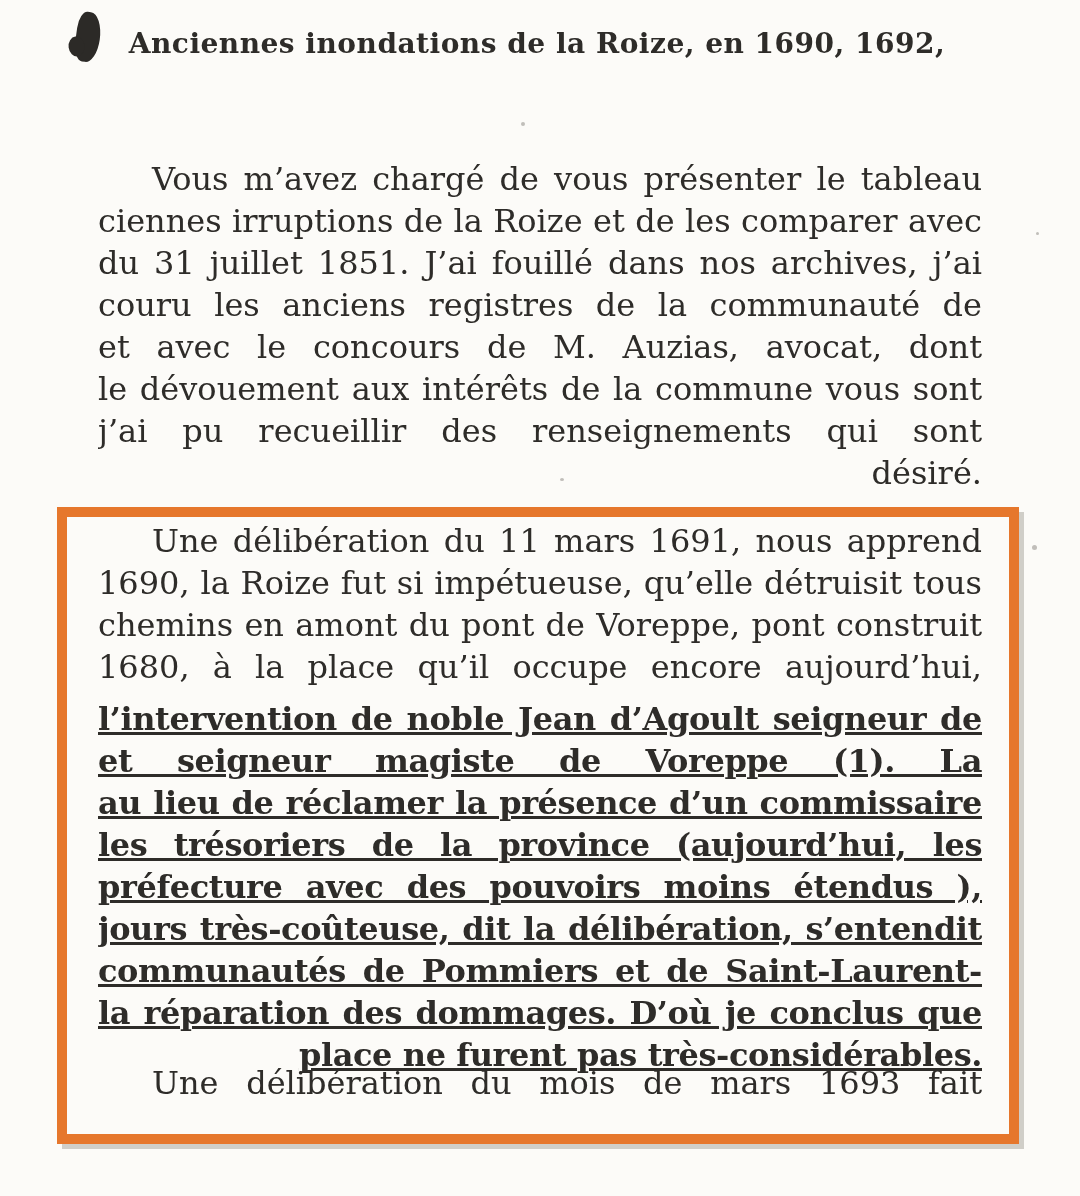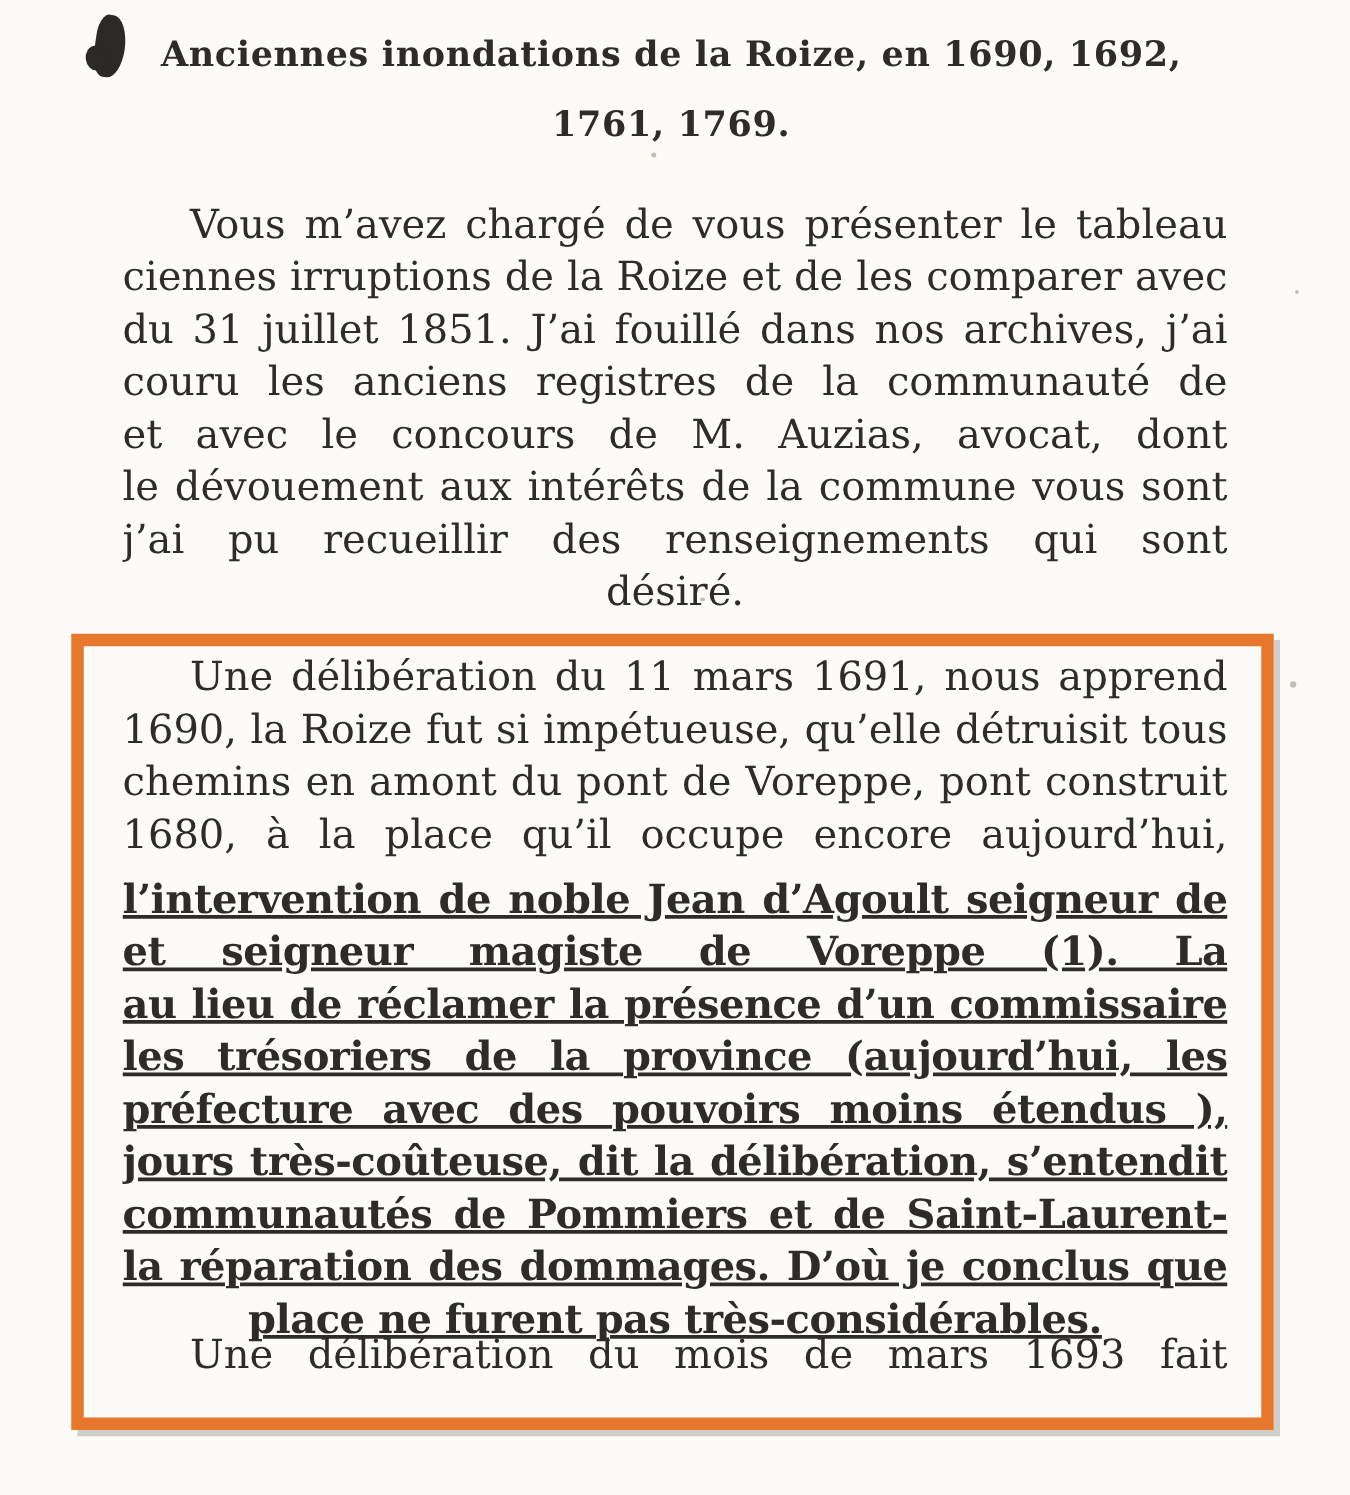--- a/index.html
+++ b/index.html
@@ -17,21 +17,21 @@
     letter-spacing:0.5px;
   }
   .title .tline{height:56px;overflow:hidden;}
   .para{position:absolute;left:98px;width:884px;font-size:32px;}
   .line{
     position:relative;height:42px;line-height:42px;
     overflow:hidden;text-align:justify;white-space:nowrap;
   }
   .line.j{white-space:normal;}
   .line.j::after{content:"";display:inline-block;width:100%;height:0;}
-  .line.end{text-align:center;}
+  .line.end{text-align:right;}
   .indent{text-indent:54px;}
   .seg2 .line{font-weight:700;letter-spacing:-0.4px;}
   .highlight-box{
     position:absolute;left:57px;top:507px;width:962px;height:637px;
     box-sizing:border-box;
     border:10px solid #e6772c;
     box-shadow:5px 5px 0 rgba(155,150,142,0.45);
     pointer-events:none;
   }
   .ink-blot{
@@ -55,21 +55,20 @@
 <div class="page" style="background: rgb(252, 251, 248); color: rgb(46, 44, 41);">
 
   <div class="ink-blot"></div>
   <div class="speck s1"></div>
   <div class="speck s2"></div>
   <div class="speck s3"></div>
   <div class="speck s4"></div>
 
   <div class="title">
     <div class="tline">Anciennes inondations de la Roize, en 1690, 1692, 1757,</div>
-    <div class="tline">1761, 1769.</div>
   </div>
 
   <div class="para" style="top:158px;">
     <div class="line j indent">Vous m’avez chargé de vous présenter le tableau des an-</div>
     <div class="line j">ciennes irruptions de la Roize et de les comparer avec celle</div>
     <div class="line j">du 31 juillet 1851. J’ai fouillé dans nos archives, j’ai par-</div>
     <div class="line j">couru les anciens registres de la communauté de Voreppe,</div>
     <div class="line j">et avec le concours de M. Auzias, avocat, dont l’habileté et</div>
     <div class="line j">le dévouement aux intérêts de la commune vous sont connus,</div>
     <div class="line j">j’ai pu recueillir des renseignements qui sont authentiques</div>

